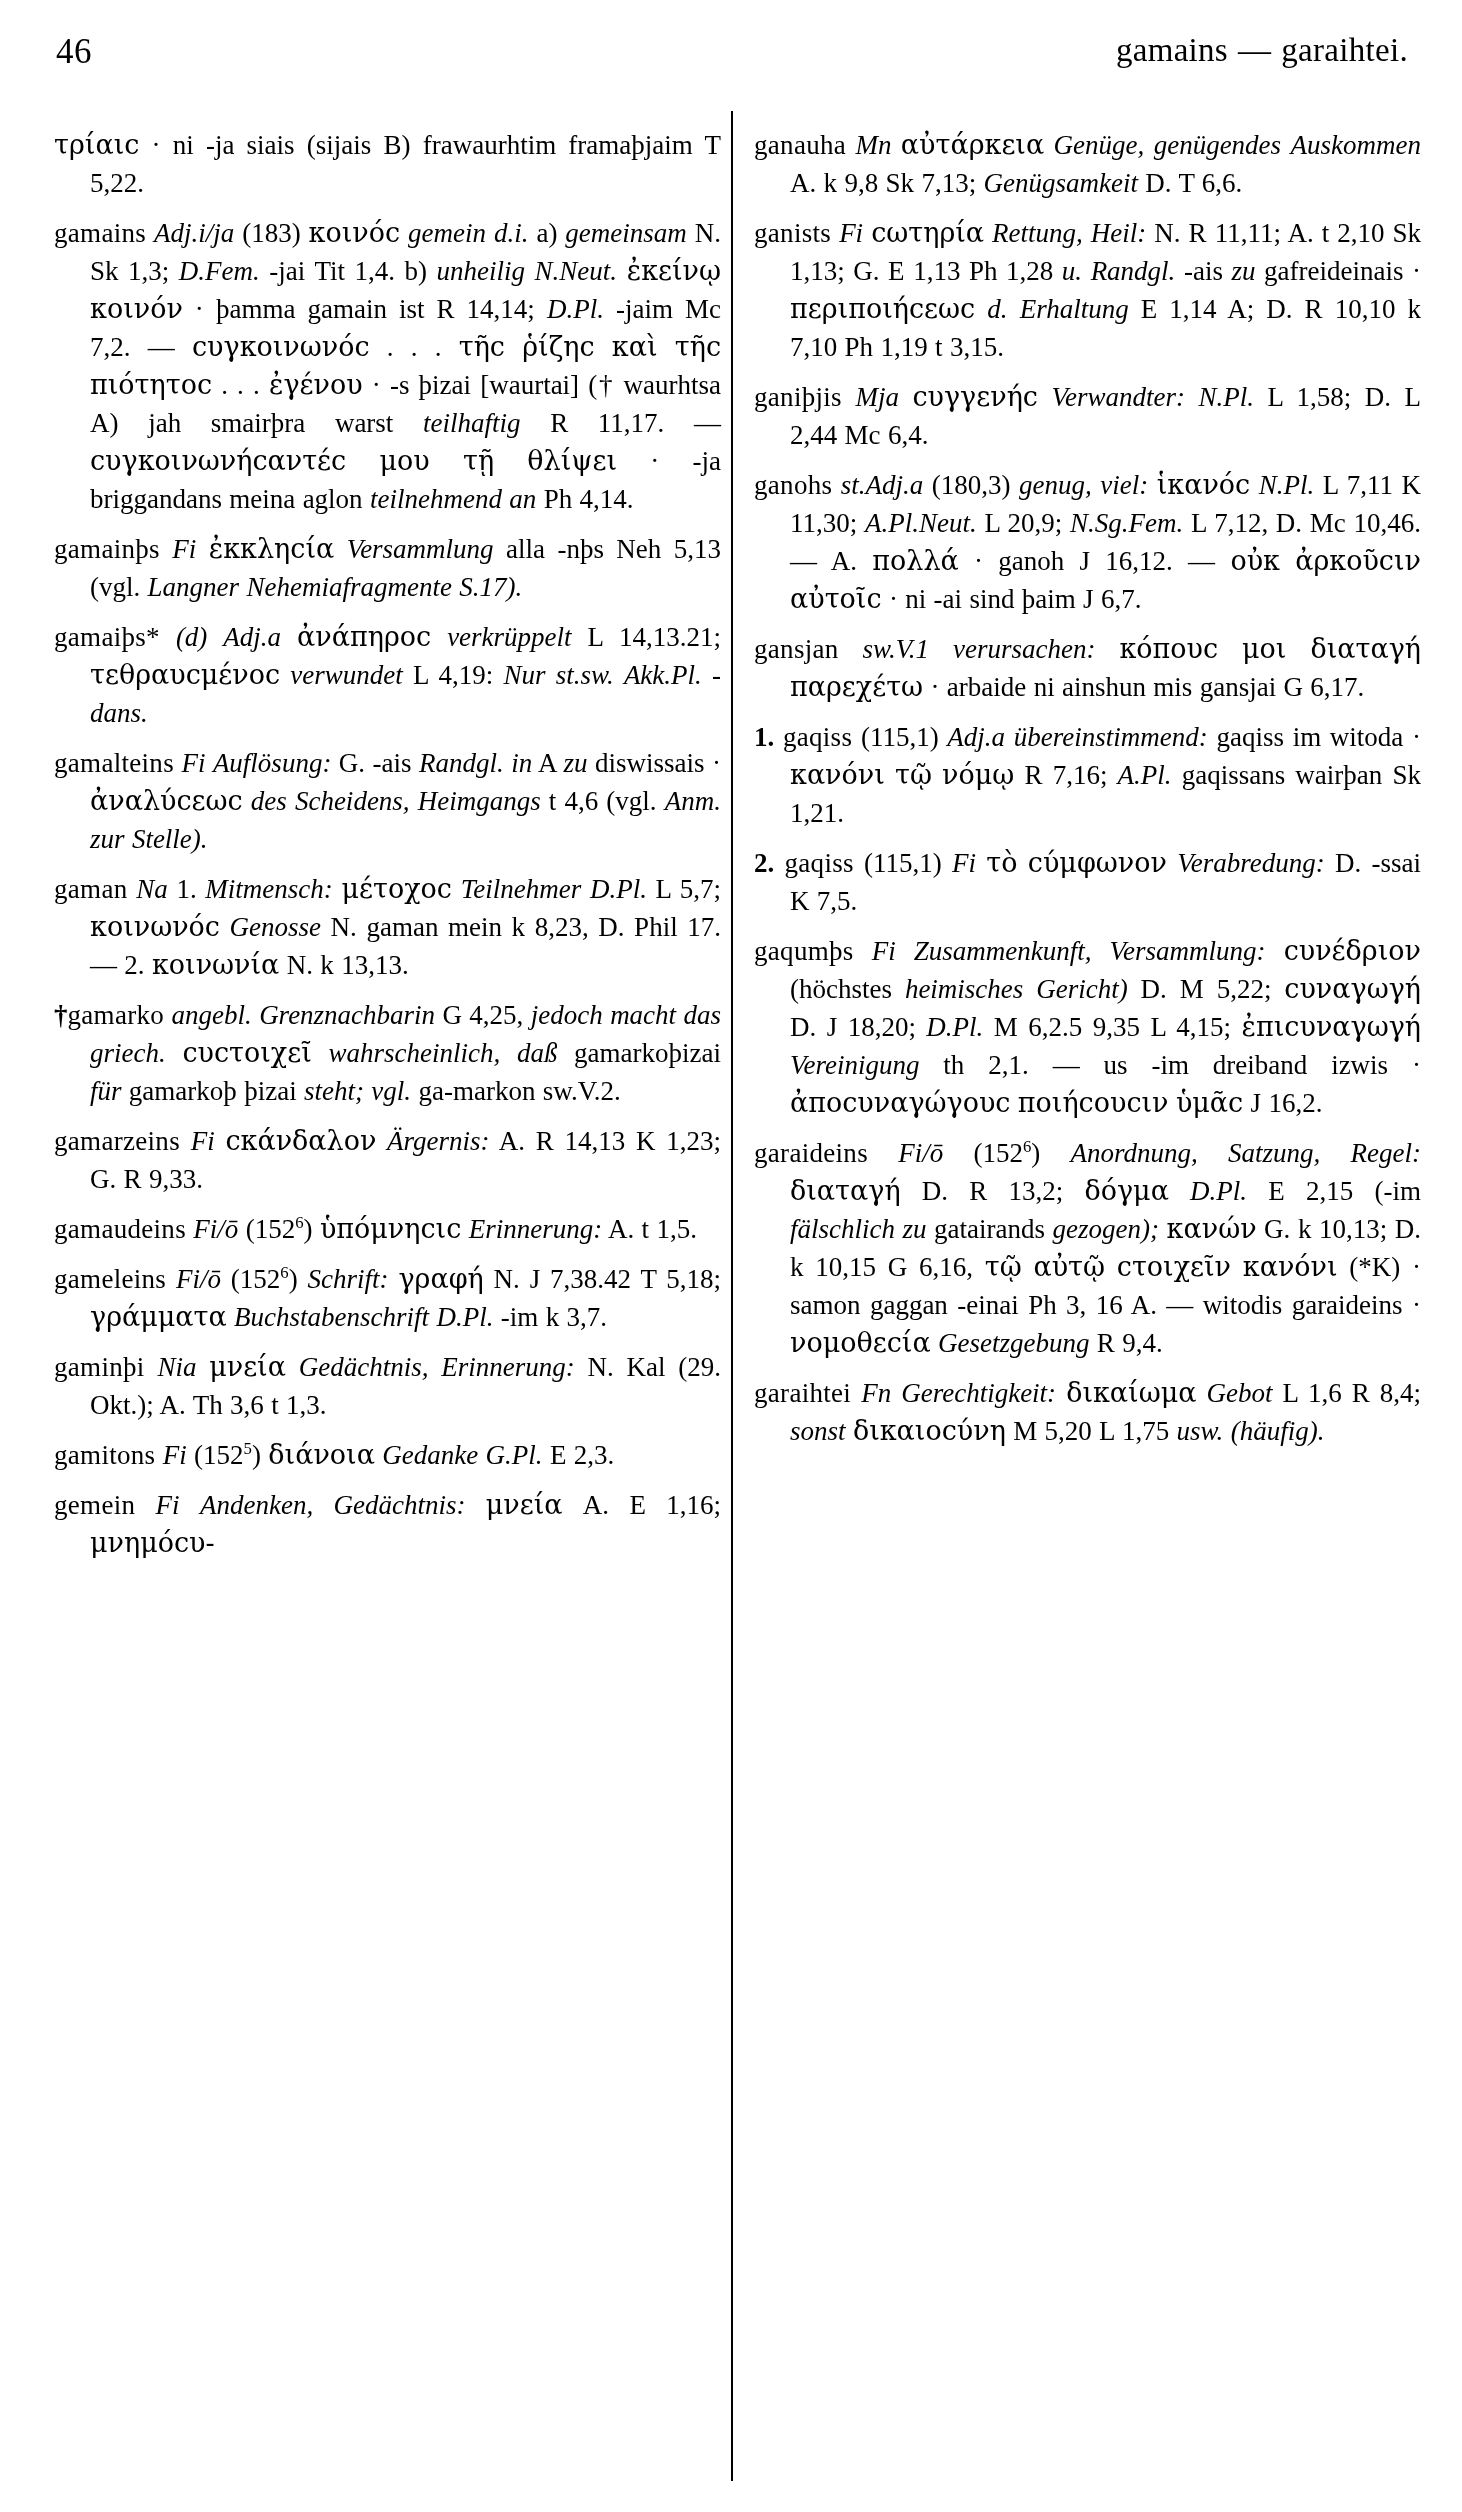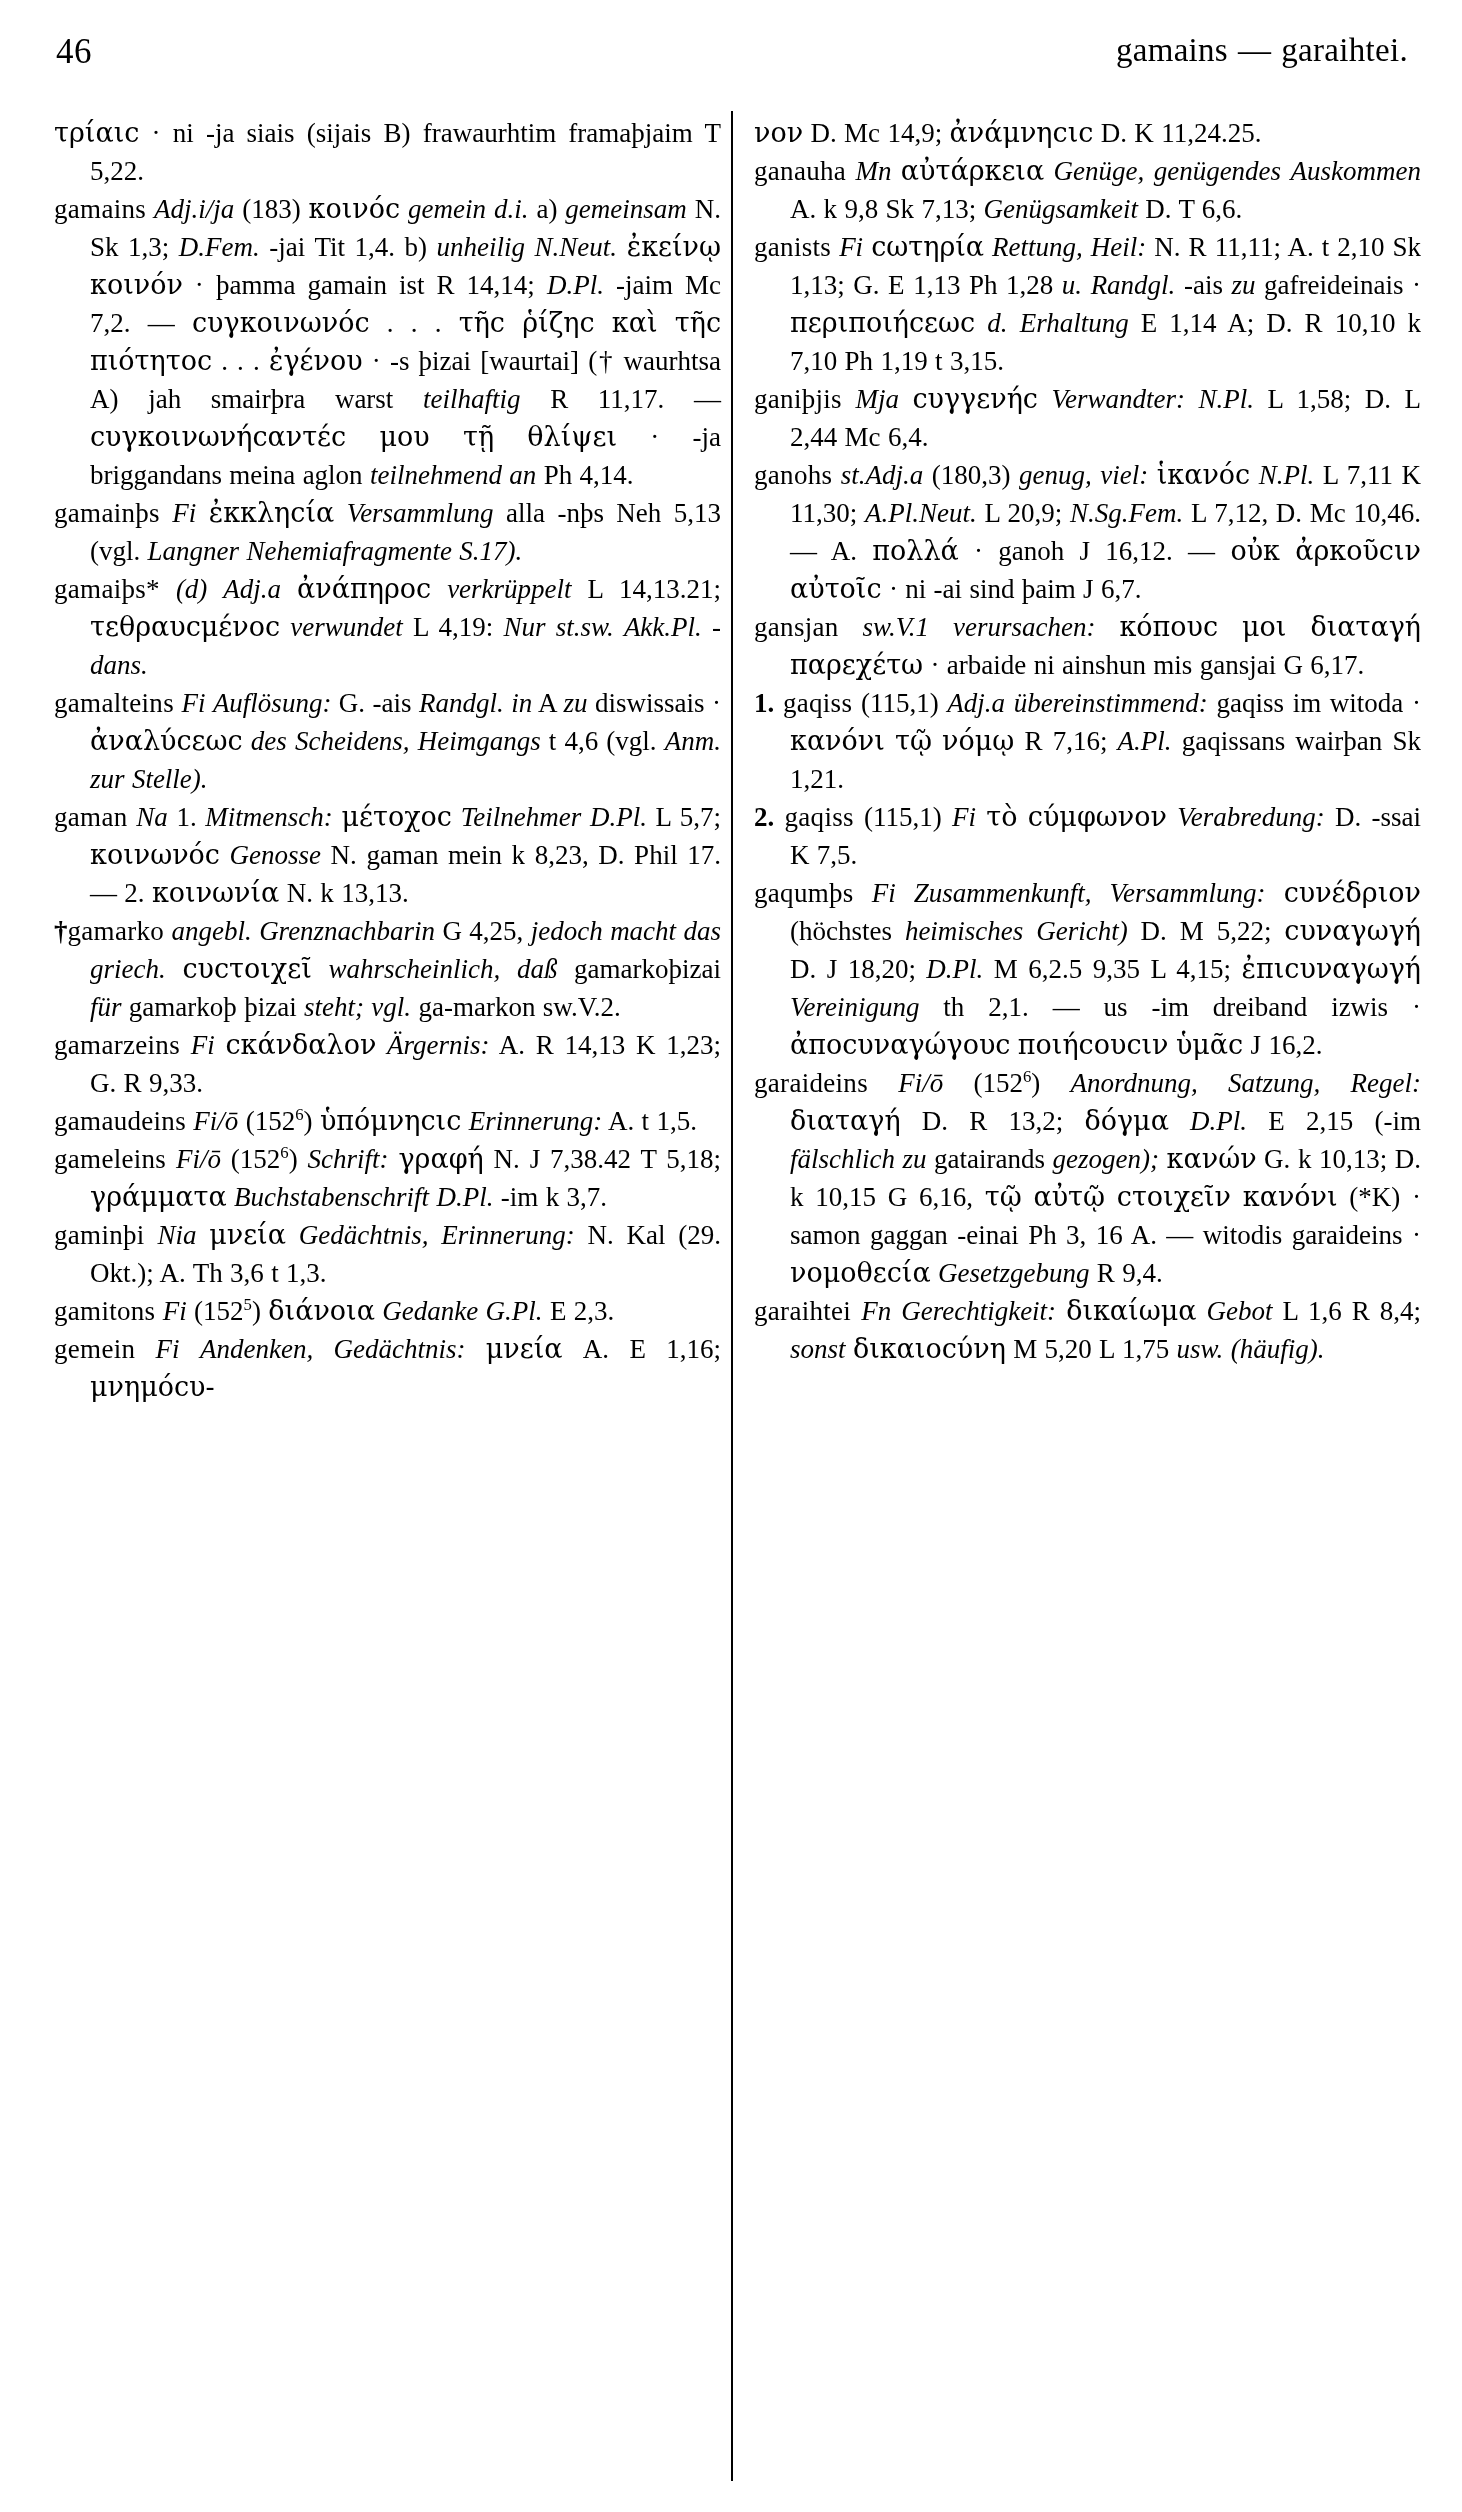--- a/index.html
+++ b/index.html
@@ -71,21 +71,21 @@
   }
   .col {
     position: absolute;
     top: 0;
     width: 667px;
   }
   .col-left  { left: 54px; }
   .col-right { left: 754px; }
 
   .entry {
-    margin: 0 0 0 0;
+    margin: 12px 0 0 0;
     padding: 0;
     font-size: 27px;
     line-height: 38px;
     text-indent: -36px;
     padding-left: 36px;
     text-align: justify;
     text-align-last: left;
     word-spacing: 0.6px;
     hyphens: none;
   }
@@ -124,21 +124,20 @@
         <p class="entry" id="entry-gaman"><span class="lemma">gaman</span> <span class="body"><span class="it">Na</span> 1. <span class="it">Mitmensch:</span> <span class="gr">μέτοχοc</span> <span class="it">Teilnehmer</span> <span class="it">D.Pl.</span> L 5,7; <span class="gr">κοινωνόc</span> <span class="it">Genosse</span> N. gaman mein k 8,23, D. Phil 17. — 2. <span class="gr">κοινωνία</span> N. k 13,13.</span></p>
         <p class="entry" id="entry-gamarko"><span class="dagger">†</span><span class="lemma">gamarko</span> <span class="body"><span class="it">angebl.</span> <span class="it">Grenznachbarin</span> G 4,25, <span class="it">jedoch</span> <span class="it">macht</span> <span class="it">das</span> <span class="it">griech.</span> <span class="gr">cυcτοιχεῖ</span> <span class="it">wahrscheinlich,</span> <span class="it">daß</span> gamarkoþizai <span class="it">für</span> gamarkoþ þizai <span class="it">steht;</span> <span class="it">vgl.</span> ga-markon sw.V.2.</span></p>
         <p class="entry" id="entry-gamarzeins"><span class="lemma">gamarzeins</span> <span class="body"><span class="it">Fi</span> <span class="gr">cκάνδαλον</span> <span class="it">Ärgernis:</span> A. R 14,13 K 1,23; G. R 9,33.</span></p>
         <p class="entry" id="entry-gamaudeins"><span class="lemma">gamaudeins</span> <span class="body"><span class="it">Fi/ō</span> (152<sup>6</sup>) <span class="gr">ὑπόμνηcιc</span> <span class="it">Erinnerung:</span> A. t 1,5.</span></p>
         <p class="entry" id="entry-gameleins"><span class="lemma">gameleins</span> <span class="body"><span class="it">Fi/ō</span> (152<sup>6</sup>) <span class="it">Schrift:</span> <span class="gr">γραφή</span> N. J 7,38.42 T 5,18; <span class="gr">γράμματα</span> <span class="it">Buchstabenschrift</span> <span class="it">D.Pl.</span> -im k 3,7.</span></p>
         <p class="entry" id="entry-gaminþi"><span class="lemma">gaminþi</span> <span class="body"><span class="it">Nia</span> <span class="gr">μνεία</span> <span class="it">Gedächtnis,</span> <span class="it">Erinnerung:</span> N. Kal (29. Okt.); A. Th 3,6 t 1,3.</span></p>
         <p class="entry" id="entry-gamitons"><span class="lemma">gamitons</span> <span class="body"><span class="it">Fi</span> (152<sup>5</sup>) <span class="gr">διάνοια</span> <span class="it">Gedanke</span> <span class="it">G.Pl.</span> E 2,3.</span></p>
         <p class="entry" id="entry-gamunds"><span class="lemma">gemein</span> <span class="body"><span class="it">Fi</span> <span class="it">Andenken,</span> <span class="it">Gedächtnis:</span> <span class="gr">μνεία</span> A. E 1,16; <span class="gr">μνημόcυ-</span></span></p>
       </div>
     <div class="col col-right" id="col-right">
-        <p class="entry" id="entry-continuation-gamunds"><span class="body"><span class="gr">νον</span> D. Mc 14,9; <span class="gr">ἀνάμνηcιc</span> D. K 11,24.25.</span></p>
         <p class="entry" id="entry-ganauha"><span class="lemma">ganauha</span> <span class="body"><span class="it">Mn</span> <span class="gr">αὐτάρκεια</span> <span class="it">Genüge,</span> <span class="it">genügendes</span> <span class="it">Auskommen</span> A. k 9,8 Sk 7,13; <span class="it">Genügsamkeit</span> D. T 6,6.</span></p>
         <p class="entry" id="entry-ganists"><span class="lemma">ganists</span> <span class="body"><span class="it">Fi</span> <span class="gr">cωτηρία</span> <span class="it">Rettung,</span> <span class="it">Heil:</span> N. R 11,11; A. t 2,10 Sk 1,13; G. E 1,13 Ph 1,28 <span class="it">u.</span> <span class="it">Randgl.</span> -ais <span class="it">zu</span> gafreideinais · <span class="gr">περιποιήcεωc</span> <span class="it">d.</span> <span class="it">Erhaltung</span> E 1,14 A; D. R 10,10 k 7,10 Ph 1,19 t 3,15.</span></p>
         <p class="entry" id="entry-ganiþjis"><span class="lemma">ganiþjis</span> <span class="body"><span class="it">Mja</span> <span class="gr">cυγγενήc</span> <span class="it">Verwandter:</span> <span class="it">N.Pl.</span> L 1,58; D. L 2,44 Mc 6,4.</span></p>
         <p class="entry" id="entry-ganohs"><span class="lemma">ganohs</span> <span class="body"><span class="it">st.Adj.a</span> (180,3) <span class="it">genug,</span> <span class="it">viel:</span> <span class="gr">ἱκανόc</span> <span class="it">N.Pl.</span> L 7,11 K 11,30; <span class="it">A.Pl.Neut.</span> L 20,9; <span class="it">N.Sg.Fem.</span> L 7,12, D. Mc 10,46. — A. <span class="gr">πολλά</span> · ganoh J 16,12. — <span class="gr">οὐκ</span> <span class="gr">ἀρκοῦcιν</span> <span class="gr">αὐτοῖc</span> · ni -ai sind þaim J 6,7.</span></p>
         <p class="entry" id="entry-gansjan"><span class="lemma">gansjan</span> <span class="body"><span class="it">sw.V.1</span> <span class="it">verursachen:</span> <span class="gr">κόπουc</span> <span class="gr">μοι</span> <span class="gr">διαταγή</span> <span class="gr">παρεχέτω</span> · arbaide ni ainshun mis gansjai G 6,17.</span></p>
         <p class="entry" id="entry-gaqiss-1"><span class="num">1.</span> <span class="lemma">gaqiss</span> <span class="body">(115,1) <span class="it">Adj.a</span> <span class="it">übereinstimmend:</span> gaqiss im witoda · <span class="gr">κανόνι</span> <span class="gr">τῷ</span> <span class="gr">νόμῳ</span> R 7,16; <span class="it">A.Pl.</span> gaqissans wairþan Sk 1,21.</span></p>
         <p class="entry" id="entry-gaqiss-2"><span class="num">2.</span> <span class="lemma">gaqiss</span> <span class="body">(115,1) <span class="it">Fi</span> <span class="gr">τὸ</span> <span class="gr">cύμφωνον</span> <span class="it">Verabredung:</span> D. -ssai K 7,5.</span></p>
         <p class="entry" id="entry-gaqumþs"><span class="lemma">gaqumþs</span> <span class="body"><span class="it">Fi</span> <span class="it">Zusammenkunft,</span> <span class="it">Versammlung:</span> <span class="gr">cυνέδριον</span> (höchstes <span class="it">heimisches</span> <span class="it">Gericht)</span> D. M 5,22; <span class="gr">cυναγωγή</span> D. J 18,20; <span class="it">D.Pl.</span> M 6,2.5 9,35 L 4,15; <span class="gr">ἐπιcυναγωγή</span> <span class="it">Vereinigung</span> th 2,1. — us -im dreiband izwis · <span class="gr">ἀποcυναγώγουc</span> <span class="gr">ποιήcουcιν</span> <span class="gr">ὑμᾶc</span> J 16,2.</span></p>
         <p class="entry" id="entry-garaideins"><span class="lemma">garaideins</span> <span class="body"><span class="it">Fi/ō</span> (152<sup>6</sup>) <span class="it">Anordnung,</span> <span class="it">Satzung,</span> <span class="it">Regel:</span> <span class="gr">διαταγή</span> D. R 13,2; <span class="gr">δόγμα</span> <span class="it">D.Pl.</span> E 2,15 (-im <span class="it">fälschlich</span> <span class="it">zu</span> gatairands <span class="it">gezogen);</span> <span class="gr">κανών</span> G. k 10,13; D. k 10,15 G 6,16, <span class="gr">τῷ</span> <span class="gr">αὐτῷ</span> <span class="gr">cτοιχεῖν</span> <span class="gr">κανόνι</span> (*K) · samon gaggan -einai Ph 3, 16 A. — witodis garaideins · <span class="gr">νομοθεcία</span> <span class="it">Gesetzgebung</span> R 9,4.</span></p>
         <p class="entry" id="entry-garaihtei"><span class="lemma">garaihtei</span> <span class="body"><span class="it">Fn</span> <span class="it">Gerechtigkeit:</span> <span class="gr">δικαίωμα</span> <span class="it">Gebot</span> L 1,6 R 8,4; <span class="it">sonst</span> <span class="gr">δικαιοcύνη</span> M 5,20 L 1,75 <span class="it">usw.</span> <span class="it">(häufig).</span></span></p>

